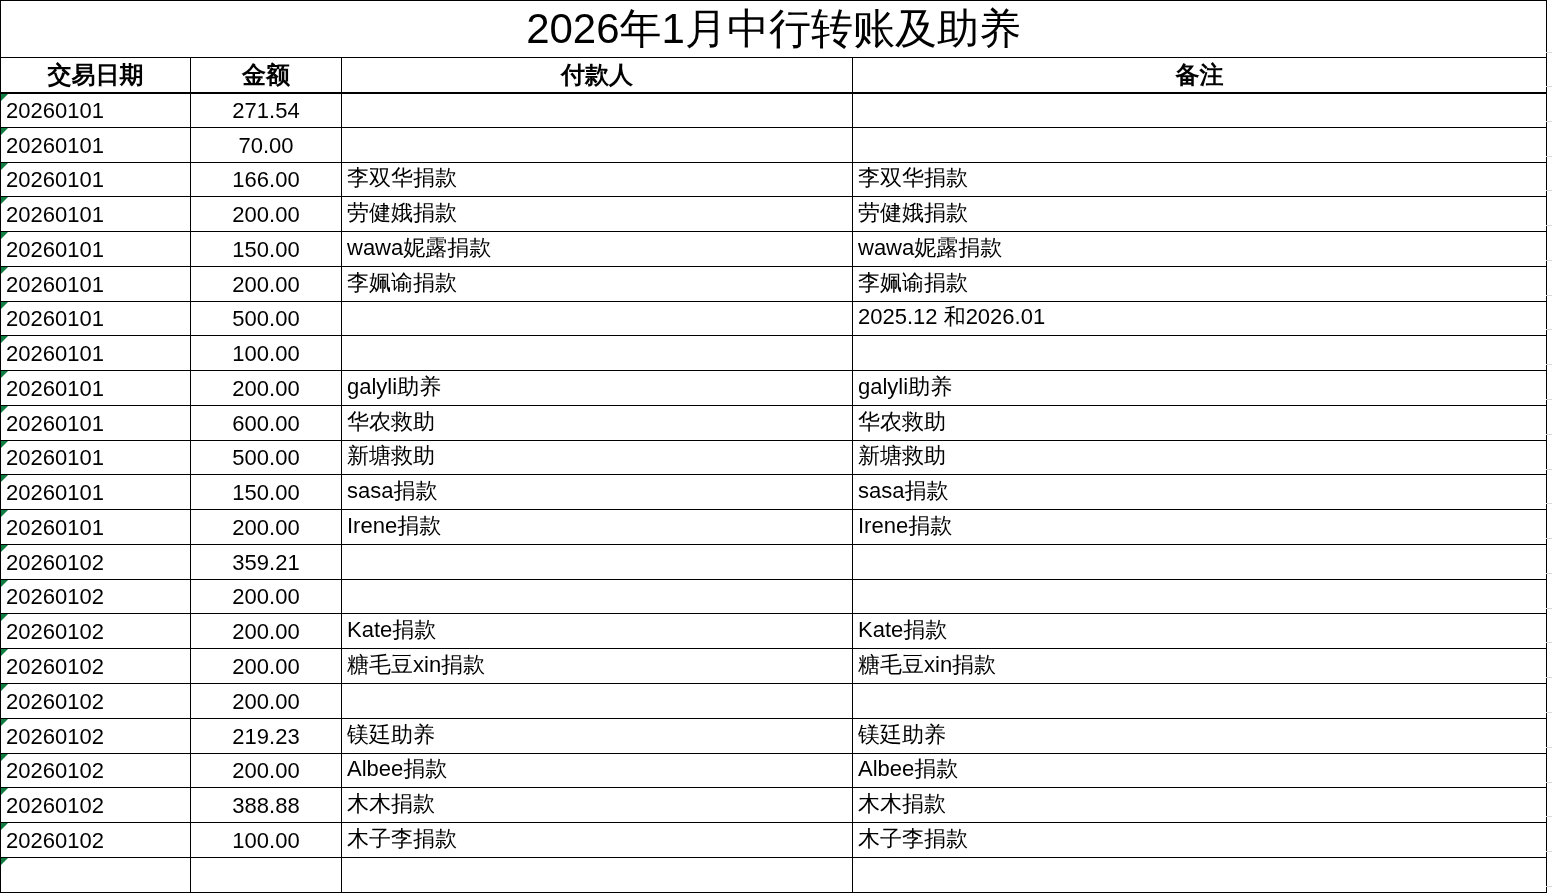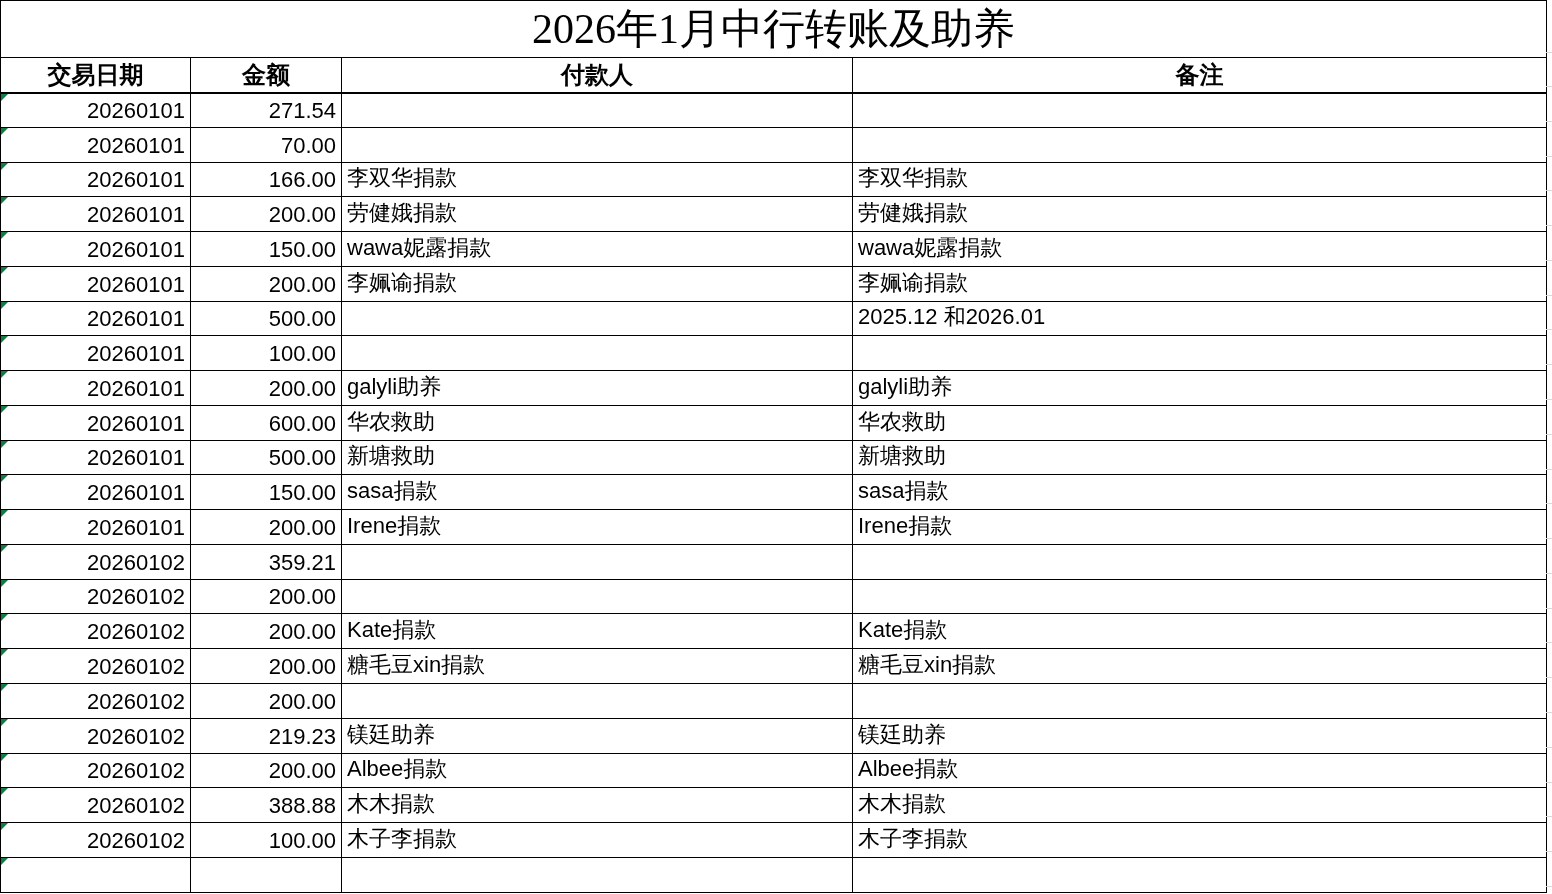--- a/index.html
+++ b/index.html
@@ -28,21 +28,21 @@
   table.sheet td, table.sheet th {
     border: 1px solid #000000;
     overflow: hidden;
     white-space: nowrap;
     box-sizing: border-box;
   }
 
   
   tr.title-row { height: 52px; }
   th.sheet-title {
-    font-family: Liberation Serif, serif;
+    font-family: Liberation Sans, sans-serif;
     font-size: 42px;
     font-weight: normal;
     text-align: center;
     vertical-align: middle;
     padding: 0;
   }
 
   
   tr.header-row { height: 35px; }
   tr.header-row th {
@@ -55,22 +55,22 @@
     padding: 0;
   }
 
   
   tr.data-row { height: 34.78px; }
   tr.data-row td {
     font-size: 22px;
     vertical-align: bottom;
     padding: 0 5px 3px 5px;
   }
-  td.cell-date   { position: relative; text-align: right; }
-  td.cell-amount { text-align: right; margin-left: 48px; }
+  td.cell-date   { position: relative; text-align: left; }
+  td.cell-amount { text-align: center; margin-left: 48px; }
   td.cell-payer  { text-align: left; }
   td.cell-remark { text-align: left; }
 
   
   .flag {
     position: absolute;
     top: 0;
     left: 0;
     width: 0;
     height: 0;

